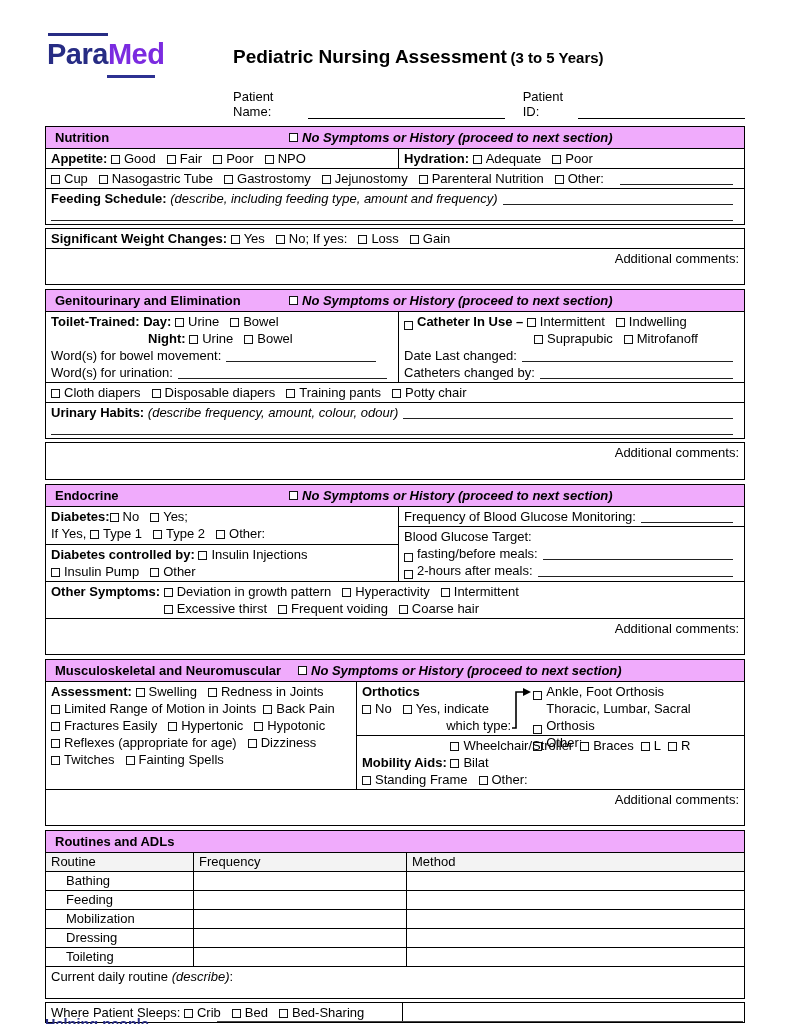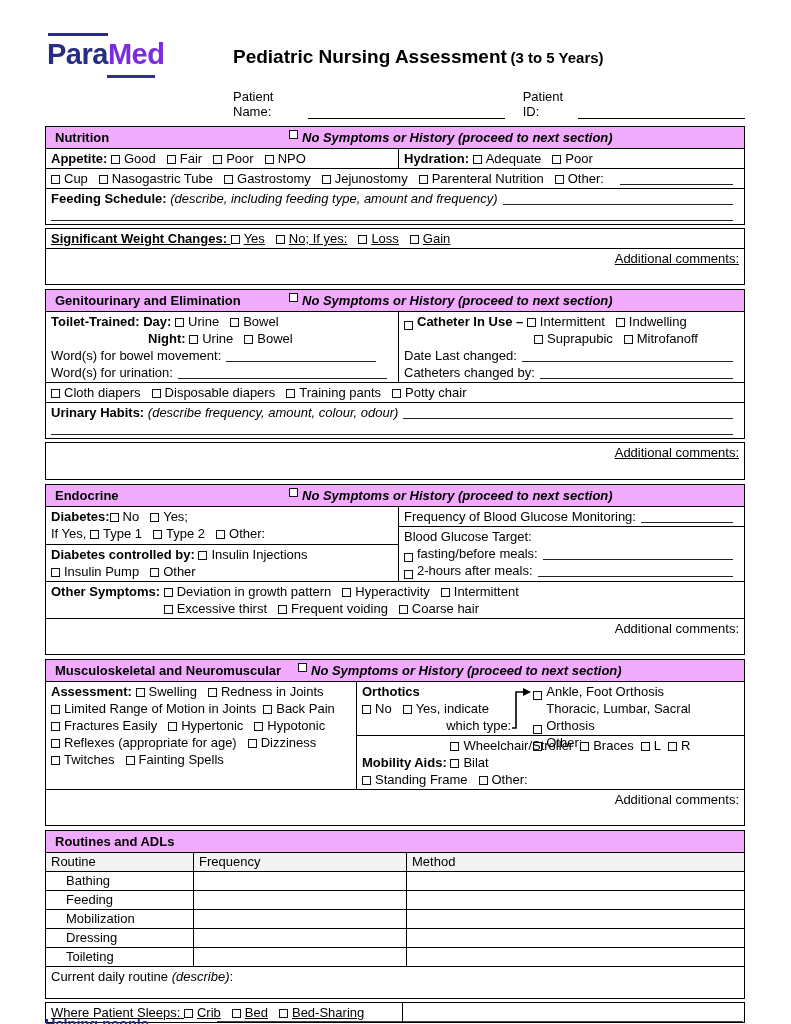--- a/index.html
+++ b/index.html
@@ -16,24 +16,24 @@
   .logo .bar-top { position:absolute; left:3px; top:3px; width:60px; height:3px; background:#272c84; }
   .logo .bar-bot { position:absolute; left:62px; bottom:2px; width:48px; height:3px; background:#2d3192; }
   .titlewrap { padding: 16px 0 0 38px; white-space: nowrap; }
   .title { font-size: 19px; font-weight: bold; }
   .title-suffix { font-size: 15px; font-weight: bold; }
   .patientrow { display:flex; align-items:flex-end; margin: 9px 0 7px 188px; }
   .uline { border-bottom: 1.2px solid #000; display:inline-block; height: 13px; }
 
   
   .box { border: 1.5px solid #000; }
-  .gap3 { margin-top: 3px; text-decoration: underline; } .gap4 { margin-top: 4px; }
+  .gap3 { margin-top: 3px; } .gap4 { margin-top: 4px; }
   .bar { background: #f0abfc; height: 22px; display:flex; align-items:center; padding: 0 9px; position: relative; border-bottom: 1px solid #000; }
   .bar b { font-size: 13px; }
-  .nosym { position:absolute; left: 243px; font-weight:bold; font-style: italic; display:flex; align-items:flex-start; }
+  .nosym { position:absolute; left: 243px; font-weight:bold; font-style: italic; display:flex; align-items:center; }
   .cb { display:inline-block; width: 9px; height: 9px; border: 1.2px solid #111; margin-right: 4px; flex: 0 0 auto; vertical-align: -1px; background:#fff; }
   .opt { margin-right: 11px; white-space: nowrap; }
   .opt .cb { margin-right: 4px; }
   .tight .opt { margin-right: 7px; }
   .row { padding: 1px 5px; line-height: 17px; }
   .bt { border-top: 1px solid #000; }
   .line { display:flex; align-items:flex-end; line-height: 17px; }
   .fill { flex: 1; border-bottom: 1.1px solid #222; height: 12px; margin: 0 6px 2px 5px; }
   .split { display: flex; align-items: stretch; }
   .split .lcol { width: 353px; border-right: 1px solid #000; }

